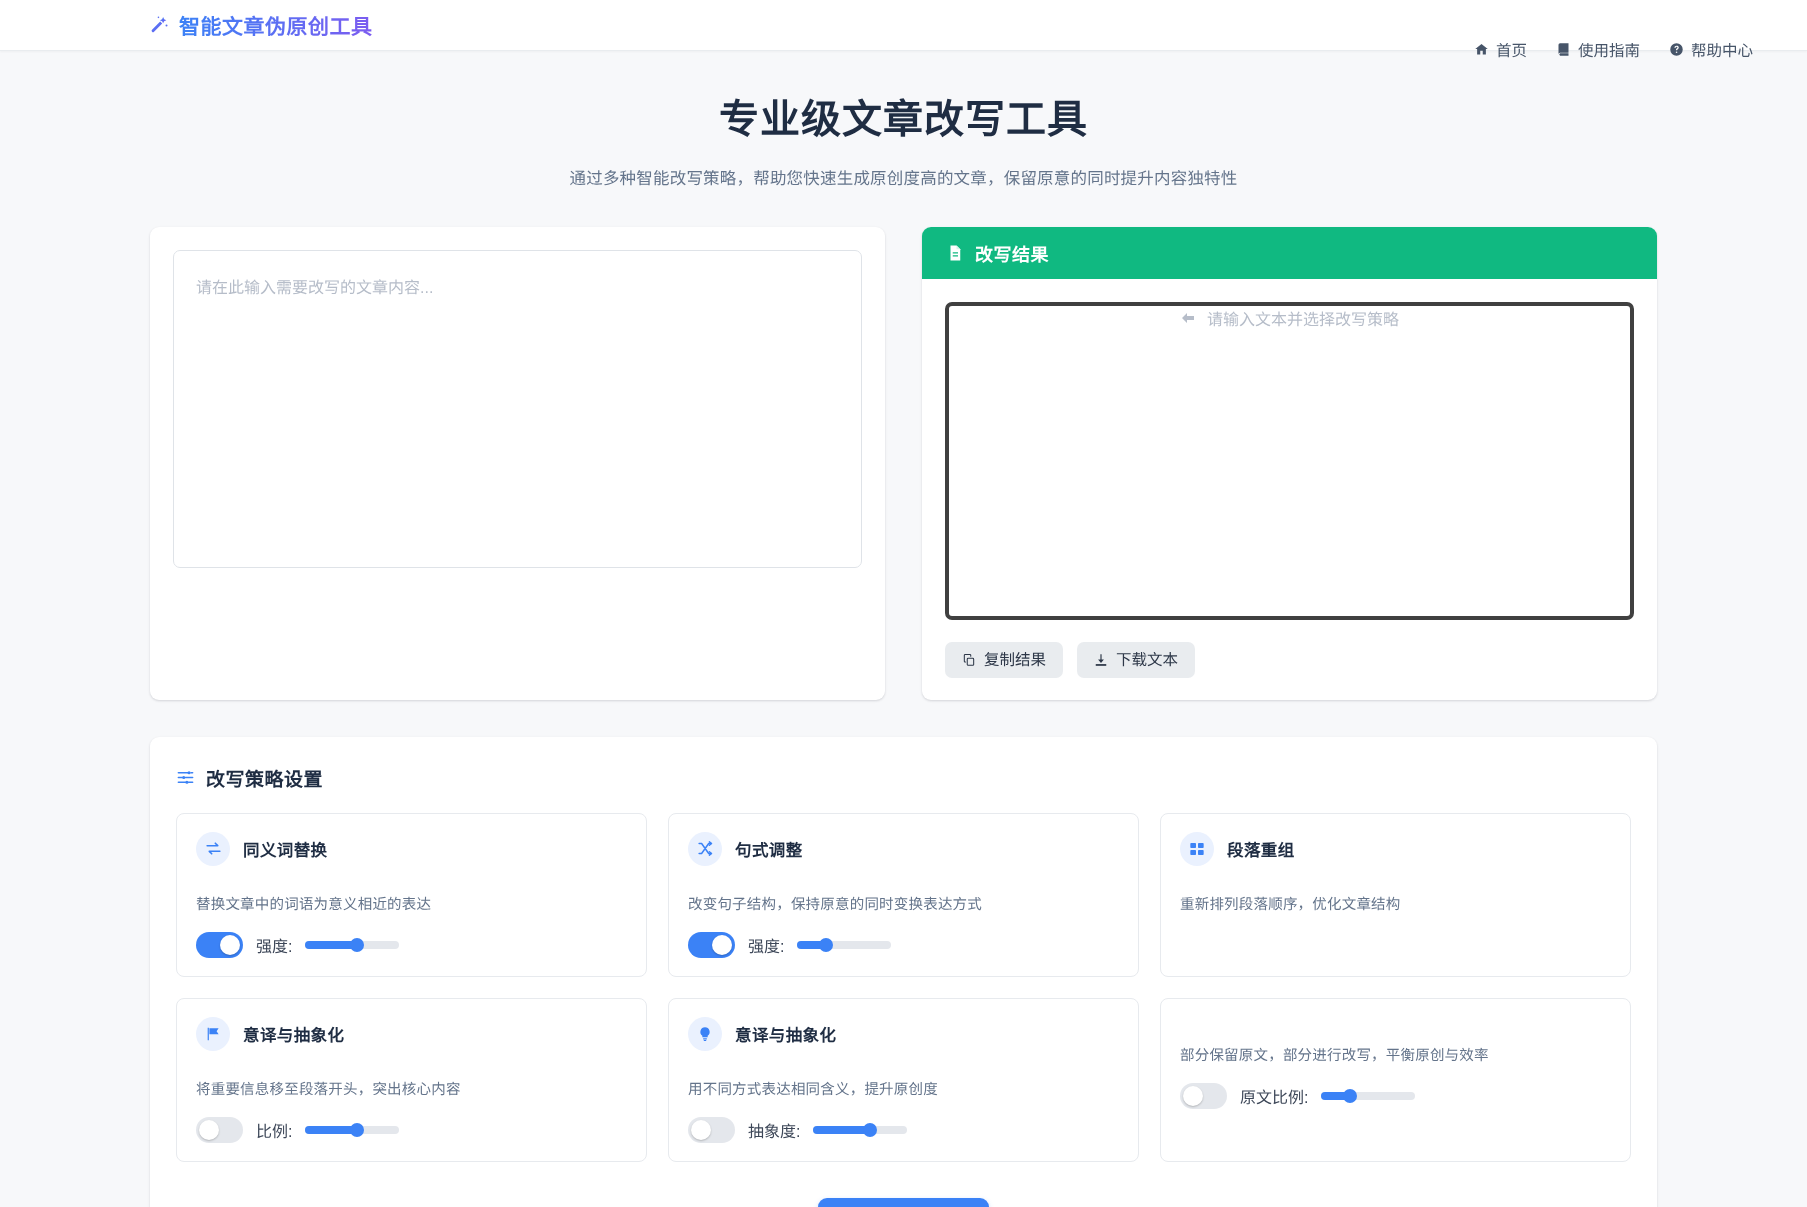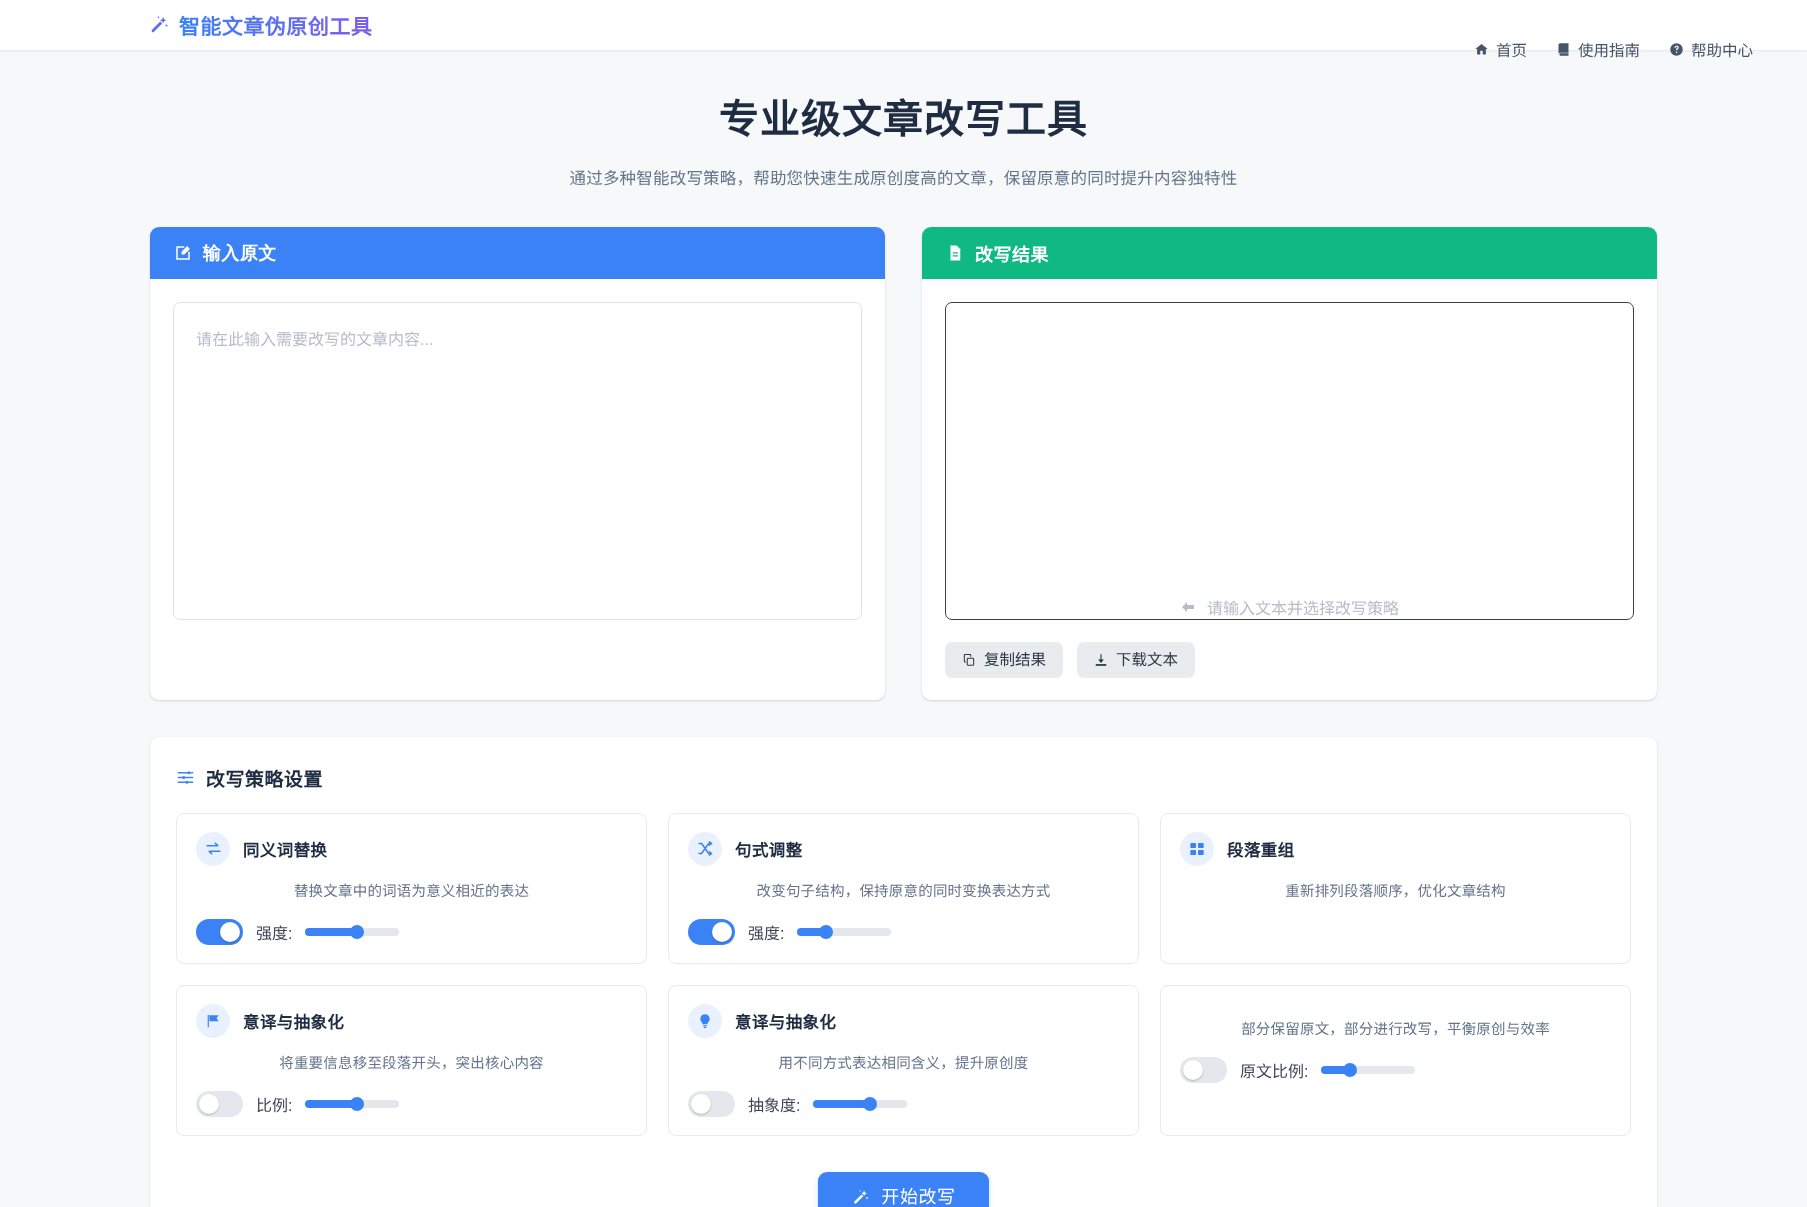--- a/index.html
+++ b/index.html
@@ -114,25 +114,25 @@
     resize: none;
     outline: none;
     background: #fff;
     line-height: 1.6;
   }
   .editor::placeholder { color: #b6bdc9; }
 
   .result-box {
     width: 100%;
     height: 318px;
-    border: 1px solid #404040;
+    border: 4px solid #404040;
     border-radius: 7px;
     background: #fff;
     display: flex;
-    align-items: flex-end;
+    align-items: flex-start;
     justify-content: center;
   }
   .result-empty {
     display: flex;
     align-items: center;
     gap: 11px;
     color: #b6bdc9;
     font-size: 16px;
   }
   .result-empty svg { display: block; }
@@ -191,25 +191,24 @@
     border-radius: 50%;
     background: #eaf1fe;
     display: flex;
     align-items: center;
     justify-content: center;
     flex: 0 0 34px;
   }
   .s-icon svg { display: block; }
   .s-title { font-size: 16.5px; font-weight: bold; color: #1f2d43; letter-spacing: .4px; }
   .s-desc {
-    margin-top: 13px;
+    margin-top: 26px;
     font-size: 14.5px;
     color: #64748b;
     letter-spacing: .2px;
-    text-align: center;
   }
   .s-ctrl { display: flex; align-items: center; gap: 13px; margin-top: 19px; }
 
   .toggle {
     width: 47px; height: 26px;
     border-radius: 13px;
     background: #e4e7ec;
     position: relative;
     cursor: pointer;
     flex: 0 0 47px;
@@ -334,29 +333,20 @@
 <div class="hero">
   <h1 class="hero-title">专业级文章改写工具</h1>
   <p class="hero-sub">通过多种智能改写策略，帮助您快速生成原创度高的文章，保留原意的同时提升内容独特性</p>
 </div>
 
 <div class="container">
 
   <div class="panels">
 
     <div class="panel">
-      <div class="panel-header blue">
-        <span>
-          <svg width="18" height="18" viewBox="0 0 24 24" fill="none" stroke="#fff" stroke-width="2">
-            <path d="M4 4h9M4 4v16h16v-9" stroke-linecap="round"></path>
-            <path d="M17.5 2.8l3.7 3.7-7.4 7.4H10.1v-3.7z" fill="#fff" stroke="none"></path>
-          </svg>
-        </span>
-        <span>输入原文</span>
-      </div>
       <div class="panel-body">
         <textarea class="editor" placeholder="请在此输入需要改写的文章内容..." style=""></textarea>
       </div>
     </div>
 
     <div class="panel">
       <div class="panel-header green">
         <span>
           <svg width="18" height="18" viewBox="0 0 24 24" fill="#fff">
             <path d="M6 2h8l5 5v15H6z"></path>

